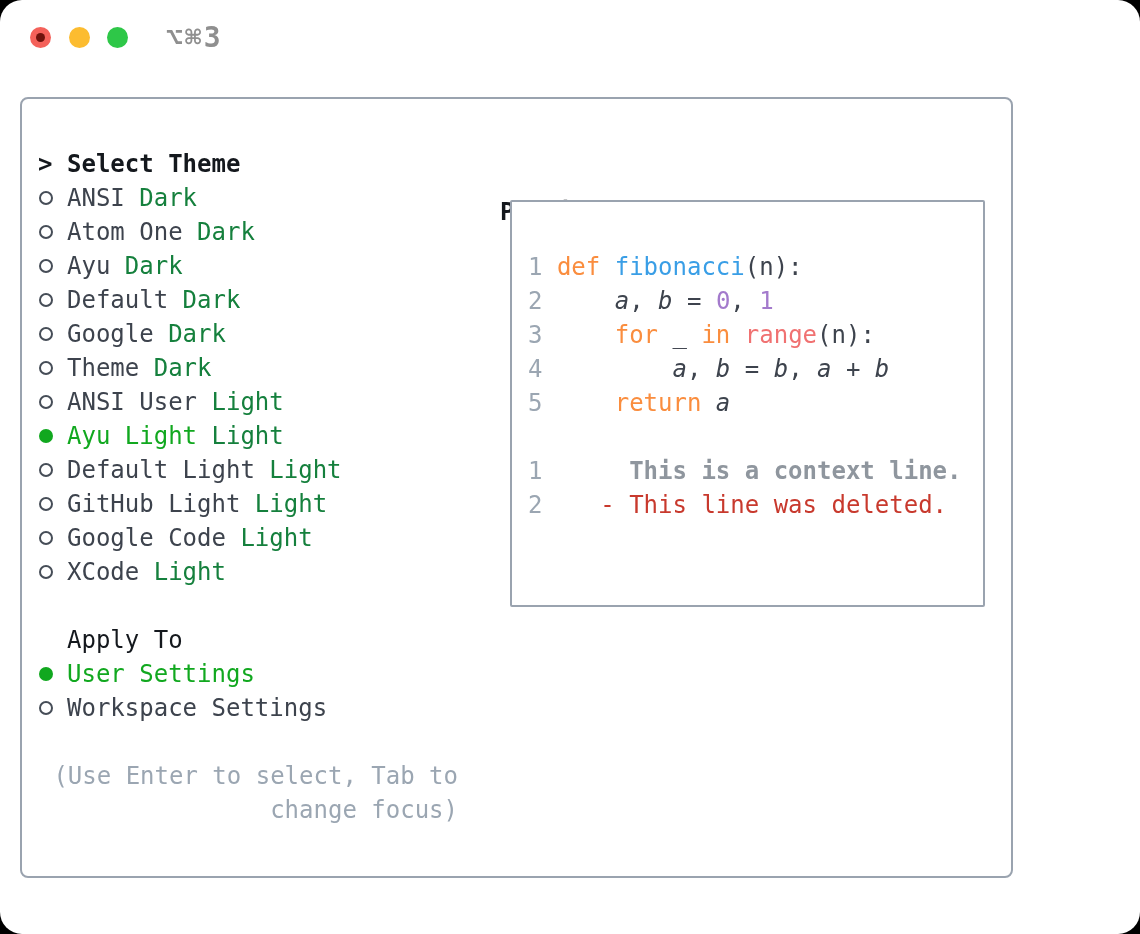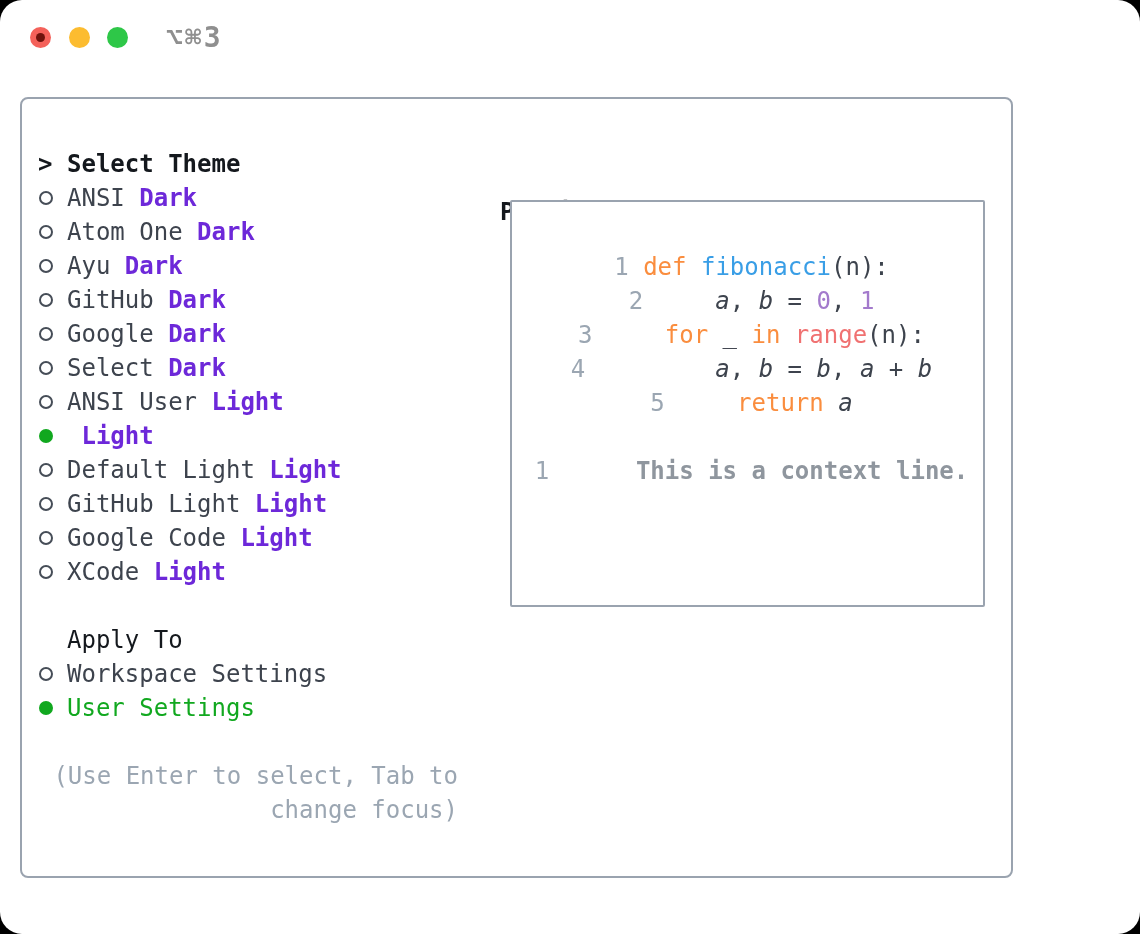--- a/index.html
+++ b/index.html
@@ -23,30 +23,30 @@
          border:2px solid #9aa3af;border-radius:8px;background:#fff;}
 
   
   .left{position:absolute;left:16px;top:48px;font-size:24px;line-height:34px;color:#3d434d;}
   .row{display:flex;align-items:center;height:34px;white-space:pre;}
   .marker{width:29px;flex:0 0 29px;display:flex;align-items:center;}
   .circle{width:14px;height:14px;box-sizing:border-box;border:2px solid #464d57;border-radius:50%;margin-left:1px;}
   .circle.sel{background:#11a81f;border-color:#11a81f;}
   .hdr-label{font-weight:bold;color:#14181d;}
   .tname.sel{color:#11a81f;}
-  .tvariant{color:#6d28d9;font-weight:bold;}
+  .tvariant{color:#15803d;}
   .apply{margin-top:34px;}
   .apply-hdr{height:34px;display:flex;align-items:center;margin-left:29px;color:#14181d;}
   .help{margin-top:34px;width:420px;color:#9ba6b2;white-space:normal;text-align:right;}
 
   
   .preview-label{position:absolute;left:478px;top:48px;height:34px;line-height:34px;
                  font-size:24px;font-weight:bold;color:#14181d;margin-top:48px;}
   .preview-box{position:absolute;left:488px;top:101px;width:475px;height:407px;box-sizing:border-box;
-               border:2px solid #9aa3af;border-radius:2px;padding:48px 0 0 8px;overflow:hidden;background:#fff;text-align:center;}
+               border:2px solid #9aa3af;border-radius:2px;padding:48px 0 0 16px;overflow:hidden;background:#fff;}
   .codeline{font-size:24px;line-height:34px;height:34px;white-space:pre;}
   .tk-lno{color:#9ba6b2;}
   .tk-pln{color:#3d434d;}
   .tk-kw{color:#fa8d3e;}
   .tk-fn{color:#399ee6;}
   .tk-call{color:#f07171;}
   .tk-num{color:#a37acc;}
   .tk-var{color:#3d434d;font-style:italic;}
   .tk-ctx{color:#8f969e;font-weight:bold;}
   .tk-del{color:#c8392d;}
@@ -76,37 +76,37 @@
 
   <div class="row">
     <span class="marker"><span class="circle"></span></span><span class="tname">Atom One</span><span> </span><span class="tvariant">Dark</span>
   </div>
 
   <div class="row">
     <span class="marker"><span class="circle"></span></span><span class="tname">Ayu</span><span> </span><span class="tvariant">Dark</span>
   </div>
 
   <div class="row">
-    <span class="marker"><span class="circle"></span></span><span class="tname">GitHub</span><span> </span><span class="tvariant">Dark</span>
+    <span class="marker"><span class="circle"></span></span><span class="tname">Default</span><span> </span><span class="tvariant">Dark</span>
   </div>
 
   <div class="row">
     <span class="marker"><span class="circle"></span></span><span class="tname">Google</span><span> </span><span class="tvariant">Dark</span>
   </div>
 
   <div class="row">
-    <span class="marker"><span class="circle"></span></span><span class="tname">Select</span><span> </span><span class="tvariant">Dark</span>
+    <span class="marker"><span class="circle"></span></span><span class="tname">Theme</span><span> </span><span class="tvariant">Dark</span>
   </div>
 
   <div class="row">
     <span class="marker"><span class="circle"></span></span><span class="tname">ANSI User</span><span> </span><span class="tvariant">Light</span>
   </div>
 
   <div class="row">
-    <span class="marker"><span class="circle sel"></span></span><span> </span><span class="tvariant">Light</span>
+    <span class="marker"><span class="circle sel"></span></span><span class="tname sel">Ayu Light</span><span> </span><span class="tvariant">Light</span>
   </div>
 
   <div class="row">
     <span class="marker"><span class="circle"></span></span><span class="tname">Default Light</span><span> </span><span class="tvariant">Light</span>
   </div>
 
   <div class="row">
     <span class="marker"><span class="circle"></span></span><span class="tname">GitHub Light</span><span> </span><span class="tvariant">Light</span>
   </div>
 
@@ -116,39 +116,40 @@
 
   <div class="row">
     <span class="marker"><span class="circle"></span></span><span class="tname">XCode</span><span> </span><span class="tvariant">Light</span>
   </div>
 </div>
 
       <div class="apply">
         <div class="apply-hdr">Apply To</div>
         <div id="apply-list">
   <div class="row">
-    <span class="marker"><span class="circle"></span></span><span class="tname">Workspace Settings</span>
+    <span class="marker"><span class="circle sel"></span></span><span class="tname sel">User Settings</span>
   </div>
 
   <div class="row">
-    <span class="marker"><span class="circle sel"></span></span><span class="tname sel">User Settings</span>
+    <span class="marker"><span class="circle"></span></span><span class="tname">Workspace Settings</span>
   </div>
 </div>
       </div>
 
       <div class="help">(Use Enter to select, Tab to change focus)</div>
     </div>
 
     <div class="preview-label">Preview</div>
     <div class="preview-box">
       <div id="code-block">
           <div class="codeline"><span class="tk-lno">1</span><span class="tk-pln"> </span><span class="tk-kw">def</span><span class="tk-pln"> </span><span class="tk-fn">fibonacci</span><span class="tk-pln">(n):</span></div>
           <div class="codeline"><span class="tk-lno">2</span><span class="tk-pln">     </span><span class="tk-var">a</span><span class="tk-pln">, </span><span class="tk-var">b</span><span class="tk-pln"> = </span><span class="tk-num">0</span><span class="tk-pln">, </span><span class="tk-num">1</span></div>
           <div class="codeline"><span class="tk-lno">3</span><span class="tk-pln">     </span><span class="tk-kw">for</span><span class="tk-pln"> _ </span><span class="tk-kw">in</span><span class="tk-pln"> </span><span class="tk-call">range</span><span class="tk-pln">(n):</span></div>
           <div class="codeline"><span class="tk-lno">4</span><span class="tk-pln">         </span><span class="tk-var">a</span><span class="tk-pln">, </span><span class="tk-var">b</span><span class="tk-pln"> = </span><span class="tk-var">b</span><span class="tk-pln">, </span><span class="tk-var">a</span><span class="tk-pln"> + </span><span class="tk-var">b</span></div>
           <div class="codeline"><span class="tk-lno">5</span><span class="tk-pln">     </span><span class="tk-kw">return</span><span class="tk-pln"> </span><span class="tk-var">a</span></div>
           <div class="codeline"> </div>
           <div class="codeline"><span class="tk-lno">1</span><span class="tk-ctx">      This is a context line.</span></div>
+          <div class="codeline"><span class="tk-lno">2</span><span class="tk-del">    - This line was deleted.</span></div>
         </div>
     </div>
 
   </div>
 </div>
 
 </body></html>

